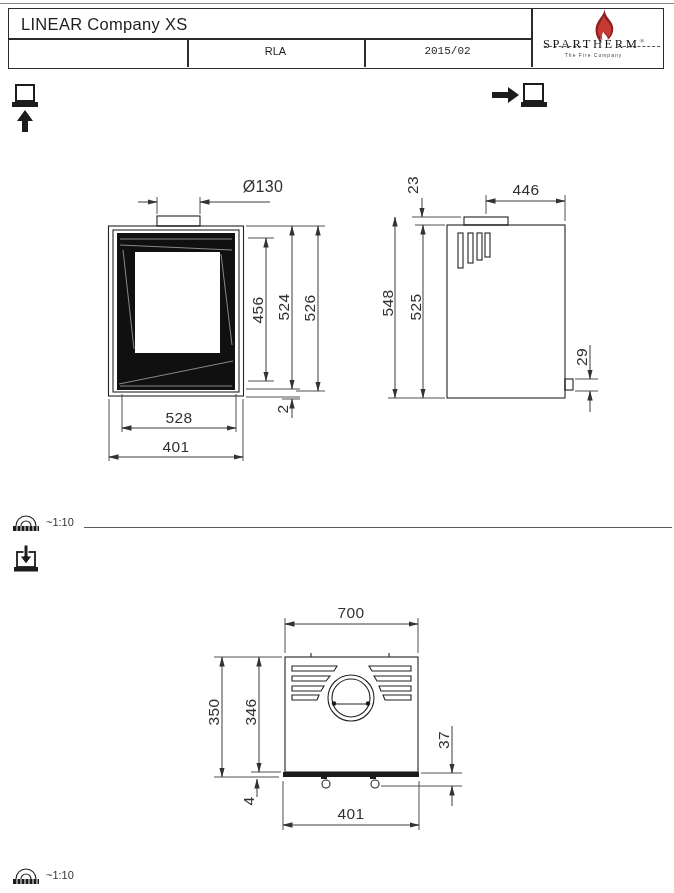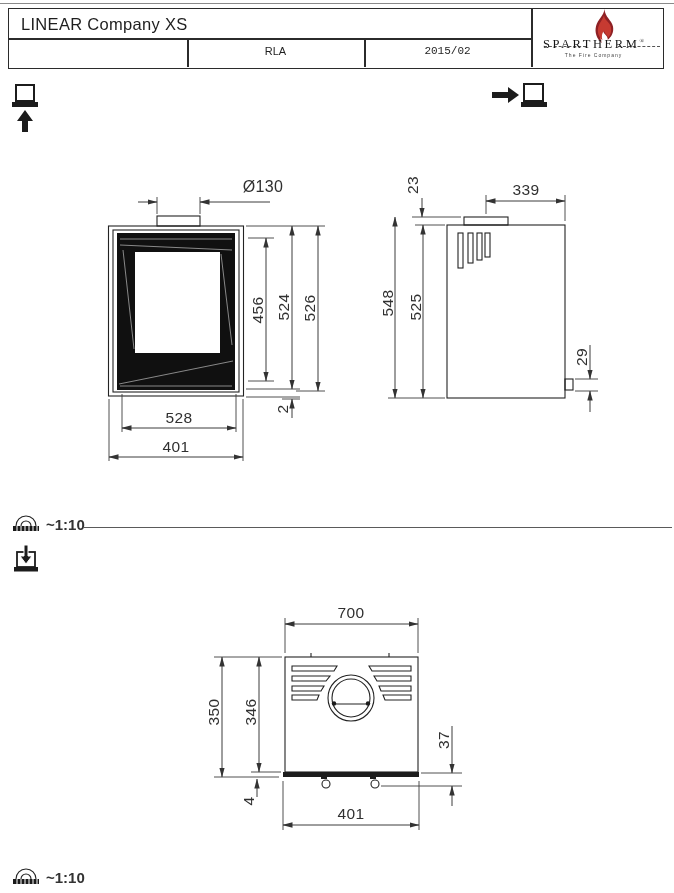--- a/index.html
+++ b/index.html
@@ -16,21 +16,21 @@
   
   .brand-name{position:absolute;left:531px;top:37px;width:125px;text-align:center;
     font-family:"Liberation Serif","DejaVu Serif",serif;font-size:12.5px;letter-spacing:2.6px;color:#161616;}
   .brand-name sup{font-size:6px;letter-spacing:0;}
   .brand-tag{position:absolute;left:531px;top:52px;width:125px;text-align:center;font-size:5px;letter-spacing:1px;color:#444;}
   .dash-seg{position:absolute;border-top:1.2px dashed #555;width:40px;height:0;}
   
   .dim-label{position:absolute;font-size:15.5px;letter-spacing:.4px;color:#303030;white-space:nowrap;
     transform:translate(-50%,-50%);line-height:1;}
   .dim-label.v{transform:translate(-50%,-50%) rotate(-90deg);}
-  .scale-label{position:absolute;font-size:15px;color:#333;white-space:nowrap;font-weight:bold;}
+  .scale-label{position:absolute;font-size:11px;color:#333;white-space:nowrap;}
   .hr-line{position:absolute;background:#5a5a5a;height:1.2px;}
   .top-edge{position:absolute;background:#8a8a8a;height:1px;left:0;top:3px;width:674px;}
   svg{position:absolute;left:0;top:0;}
   .ln{fill:none;stroke:#232323;stroke-width:1.1;}
   .ext{stroke:#3c3c3c;stroke-width:.9;fill:none;}
   .dim{stroke:#3c3c3c;stroke-width:1;fill:none;}
   .wht{stroke:#ffffff;stroke-opacity:.72;stroke-width:.7;fill:none;}
 </style>
 </head>
 <body>
@@ -190,21 +190,21 @@
 
   <div class="dim-label" style="left:243px;top:187px;font-size:16px;margin-left:20px;">Ø130</div>
   <div class="dim-label v" style="left:258px;top:310px;">456</div>
   <div class="dim-label v" style="left:284px;top:307px;">524</div>
   <div class="dim-label v" style="left:310px;top:308px;">526</div>
   <div class="dim-label v" style="left:283px;top:409px;">2</div>
   <div class="dim-label" style="left:179px;top:418px;">528</div>
   <div class="dim-label" style="left:176px;top:447px;">401</div>
 
   <div class="dim-label v" style="left:413px;top:185px;">23</div>
-  <div class="dim-label" style="left:526px;top:190px;">339</div>
+  <div class="dim-label" style="left:526px;top:190px;">446</div>
   <div class="dim-label v" style="left:388px;top:303px;">548</div>
   <div class="dim-label v" style="left:416px;top:307px;">525</div>
   <div class="dim-label v" style="left:582px;top:357px;">29</div>
 
   <div class="dim-label" style="left:351px;top:613px;">700</div>
   <div class="dim-label v" style="left:214px;top:712px;">350</div>
   <div class="dim-label v" style="left:251px;top:712px;">346</div>
   <div class="dim-label v" style="left:444px;top:740px;">37</div>
   <div class="dim-label v" style="left:249px;top:801px;">4</div>
   <div class="dim-label" style="left:351px;top:814px;">401</div>

